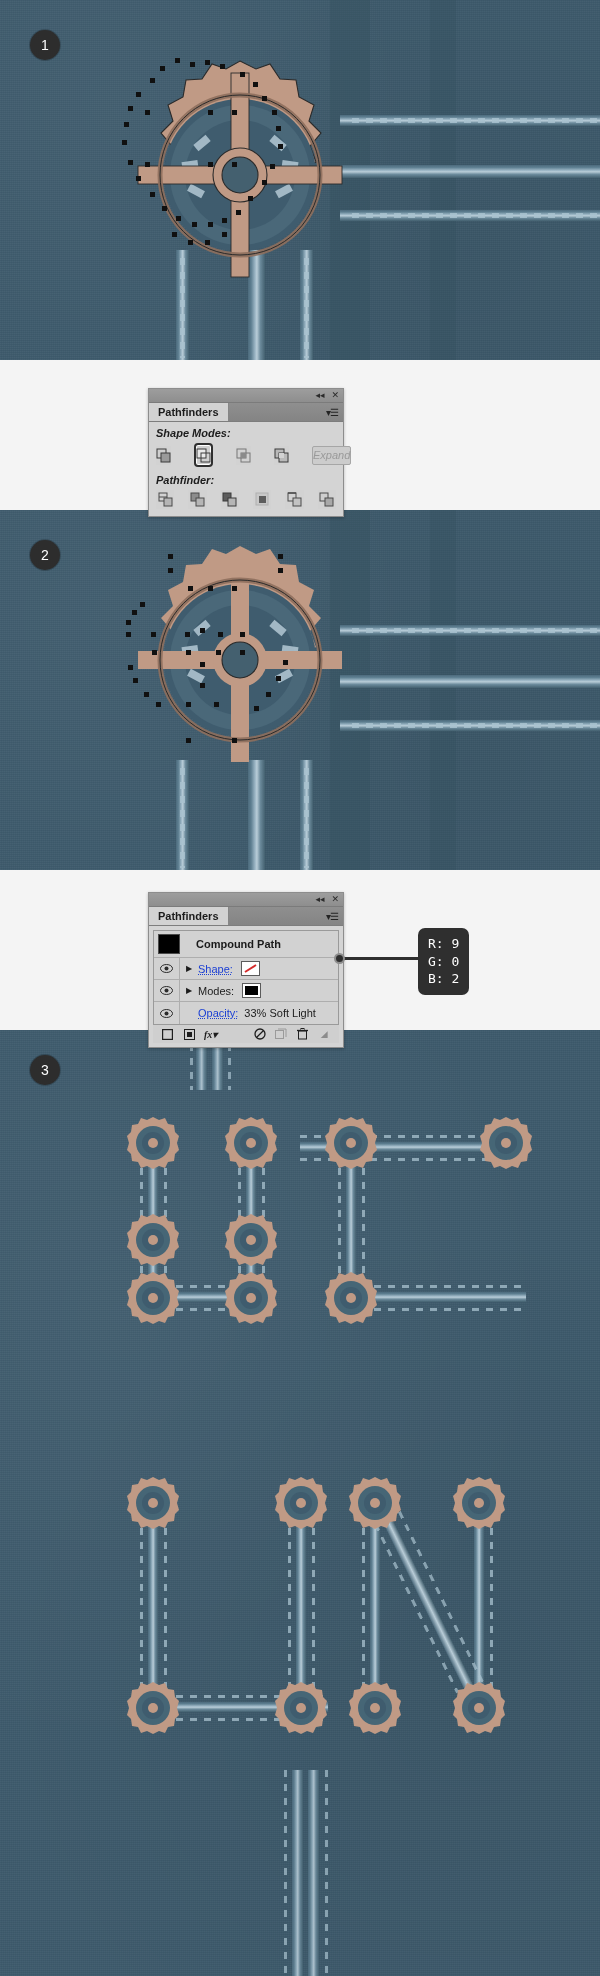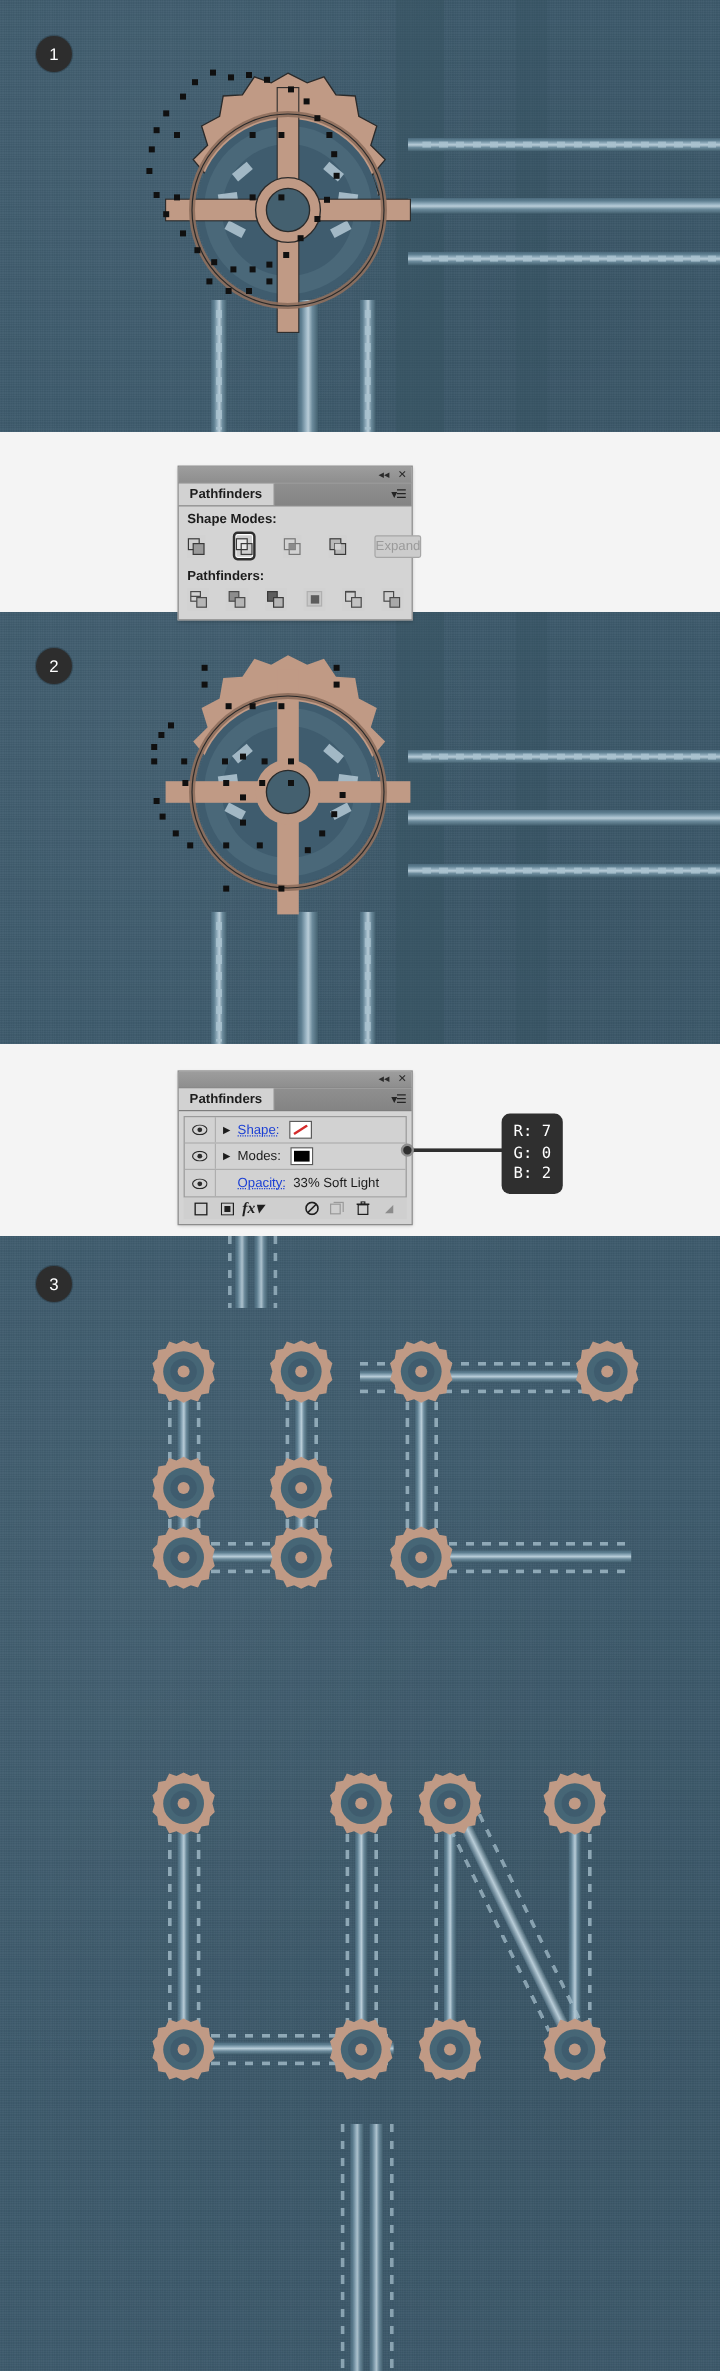--- a/index.html
+++ b/index.html
@@ -101,21 +101,21 @@
   }
   .panel-tab {
     background: #d2d2d2;
     padding: 0 9px;
     display: flex; align-items: center;
     font-size: 11px; font-weight: bold; color: #1c1c1c;
     border-right: 1px solid #868686;
   }
   .panel-tab-rest { flex: 1; display: flex; align-items: center; justify-content: flex-end; padding-right: 5px; }
   .menu-glyph { font-size: 10px; color: #242424; letter-spacing: -1px; }
-  .panel-body { padding: 5px 7px 7px 7px; }
+  .panel-body { padding: 5px 7px 7px 7px; font-style: italic; }
   .panel-label { font-size: 11px; font-weight: bold; color: #1c1c1c; margin-bottom: 4px; }
   .btn-row { display: flex; align-items: center; gap: 23px; margin-bottom: 7px; }
 
   .pf-btn {
     width: 21px; height: 19px;
     background: #d2d2d2;
     display: flex; align-items: center; justify-content: center;
   }
   .pf-btn.sel {
     background: #cfcfcf;
@@ -159,21 +159,21 @@
   .ap-head {
     display:flex; align-items:center; height: 27px;
     border-bottom: 1px solid #aeaeae; padding-left: 4px;
   }
   .ap-head-sw { width: 22px; height: 20px; border: 1px solid #4a4a4a; background: #000; }
   .ap-head-txt { margin-left: 16px; font-weight: bold; font-size: 11px; }
   .ap-footer {
     display:flex; align-items:center; gap: 0;
     height: 18px; padding: 0 4px; background: #cfcfcf;
   }
-  .ftr-ico { width: 26px; display:flex; align-items:center; justify-content:center; font-size: 13px; color:#1f1f1f; }
+  .ftr-ico { width: 26px; display:flex; align-items:center; justify-content:center; font-size: 10px; color:#1f1f1f; }
 
   
   .callout {
     position: absolute;
     background: #2f2f2f;
     color: #ffffff;
     border-radius: 7px;
     padding: 7px 10px;
     font-family: "DejaVu Sans Mono", monospace;
     font-size: 13px;
@@ -324,21 +324,21 @@
           </div>
           <div class="pf-btn">
             <svg width="15" height="15" viewBox="0 0 15 15">
                 <rect x="1" y="1" width="9" height="9" fill="#b9b9b9" stroke="#3a3a3a"></rect>
                 <rect x="5" y="5" width="9" height="9" fill="#b9b9b9" stroke="#3a3a3a"></rect>
                 <rect x="5" y="5" width="5" height="5" fill="#d2d2d2"></rect>
               </svg>
           </div>
           <div class="expand-btn">Expand</div>
         </div>
-        <div class="panel-label">Pathfinders:</div>
+        <div class="panel-label">Pathfinder:</div>
         <div class="btn-row" style="gap:14px;margin-bottom:0;">
           <div class="pf-btn">
             <svg width="15" height="15" viewBox="0 0 15 15">
                 <rect x="1" y="1" width="8" height="8" fill="none" stroke="#4a4a4a"></rect>
                 <rect x="6" y="6" width="8" height="8" fill="#b5b5b5" stroke="#4a4a4a"></rect>
                 <line x1="1" y1="5" x2="9" y2="5" stroke="#4a4a4a"></line>
               </svg>
           </div>
           <div class="pf-btn">
             <svg width="15" height="15" viewBox="0 0 15 15">
@@ -468,20 +468,24 @@
       </div>
       <div class="panel-tabrow">
         <div class="panel-tab">Pathfinders</div>
         <div class="panel-tab-rest">
           <span class="menu-glyph">▾☰</span>
         </div>
       </div>
       <div style="padding:4px;">
         <div class="ap-list">
 
+          <div class="ap-head">
+            <div class="ap-head-sw"></div>
+            <div class="ap-head-txt">Compound Path</div>
+          </div>
 
           <div class="ap-row">
             <div class="ap-eye">
               <svg width="13" height="9" viewBox="0 0 13 9">
                   <ellipse cx="6.5" cy="4.5" rx="6" ry="4" fill="none" stroke="#2b2b2b" stroke-width="1"></ellipse>
                   <circle cx="6.5" cy="4.5" r="2" fill="#2b2b2b"></circle>
                 </svg>
             </div>
             <div class="ap-arrow">▶</div>
             <div class="ap-name link">Shape:</div>
@@ -552,21 +556,21 @@
               </svg>
           </div>
           <div class="ftr-ico" style="margin-left:auto;color:#8c8c8c;font-size:9px;">◢</div>
         </div>
       </div>
     </div>
 
     <div class="callout-dot" style="left:334px;top:83px;"></div>
     <div class="callout-line" style="left:342px;top:87px;width:78px;"></div>
     <div class="callout" style="left:418px;top:58px;">
-      <div>R: 7</div>
+      <div>R: 9</div>
       <div>G: 0</div>
       <div>B: 2</div>
     </div>
   </div>
 
   <div class="art" style="height:946px;">
     <div class="art-noise"></div>
 
     <div class="pipe-v" style="left:196px;top:0;width:11px;height:60px;opacity:.9;"></div>
     <div class="pipe-v" style="left:212px;top:0;width:11px;height:60px;opacity:.9;"></div>

